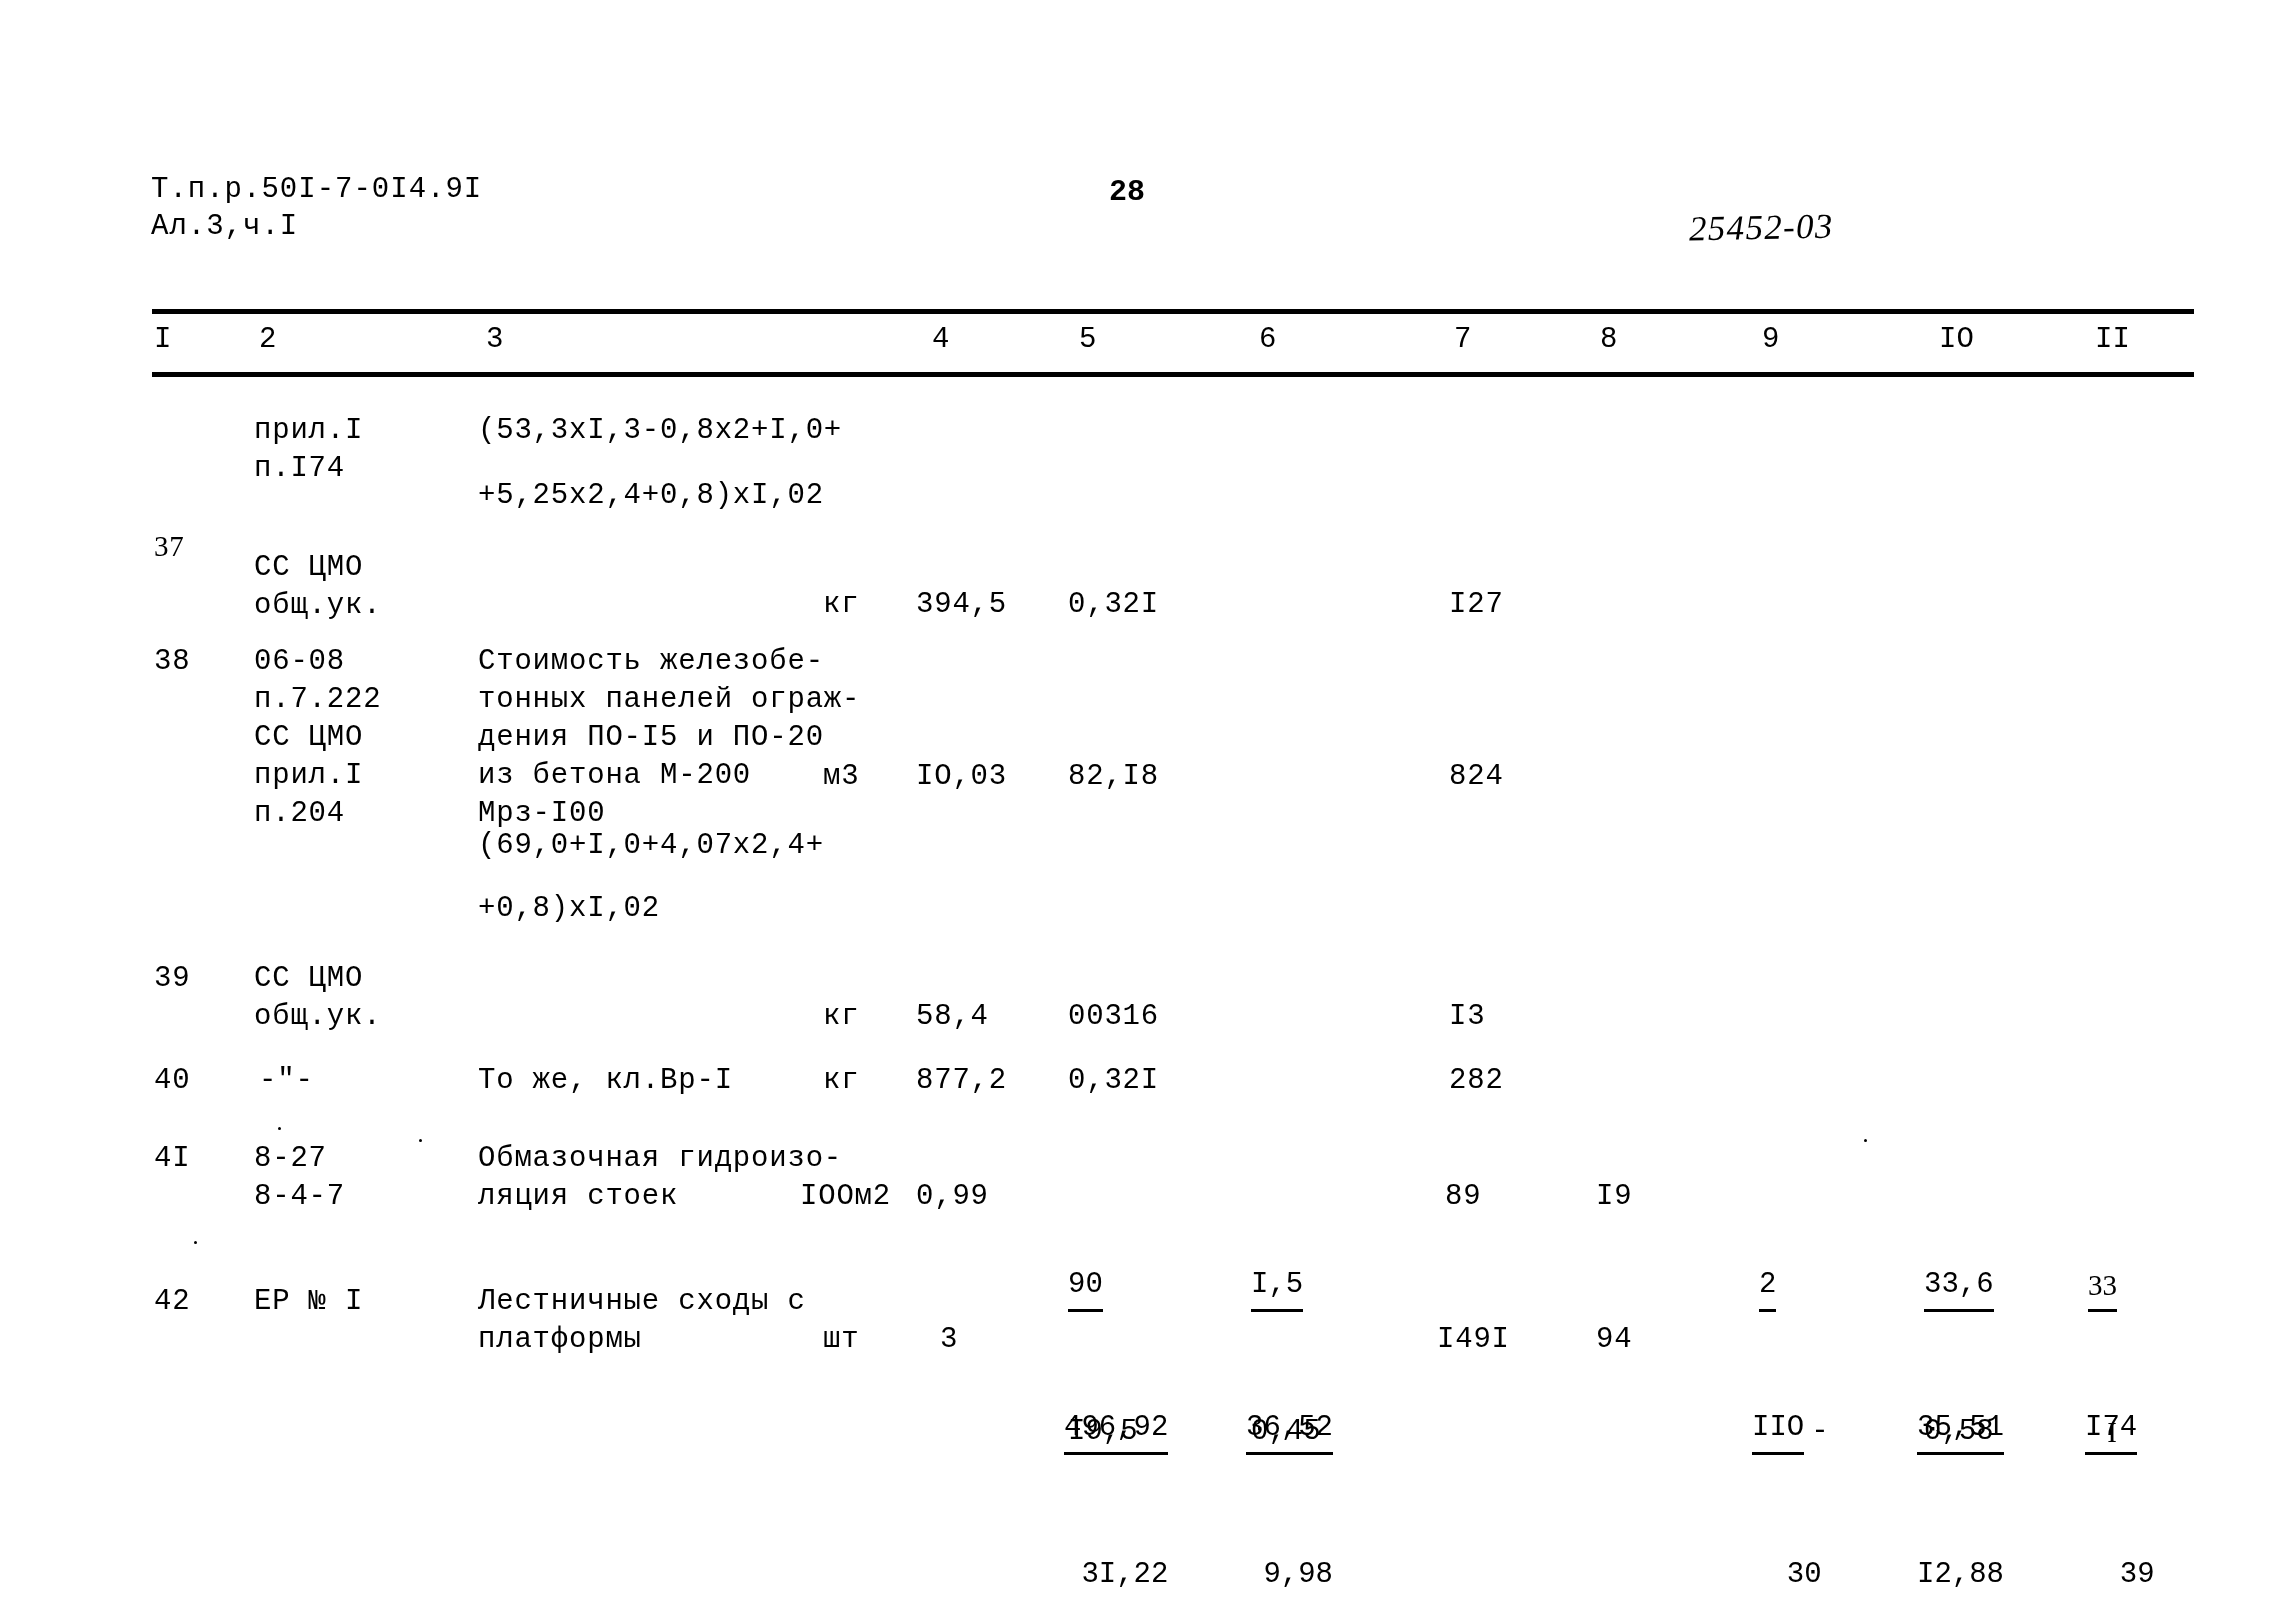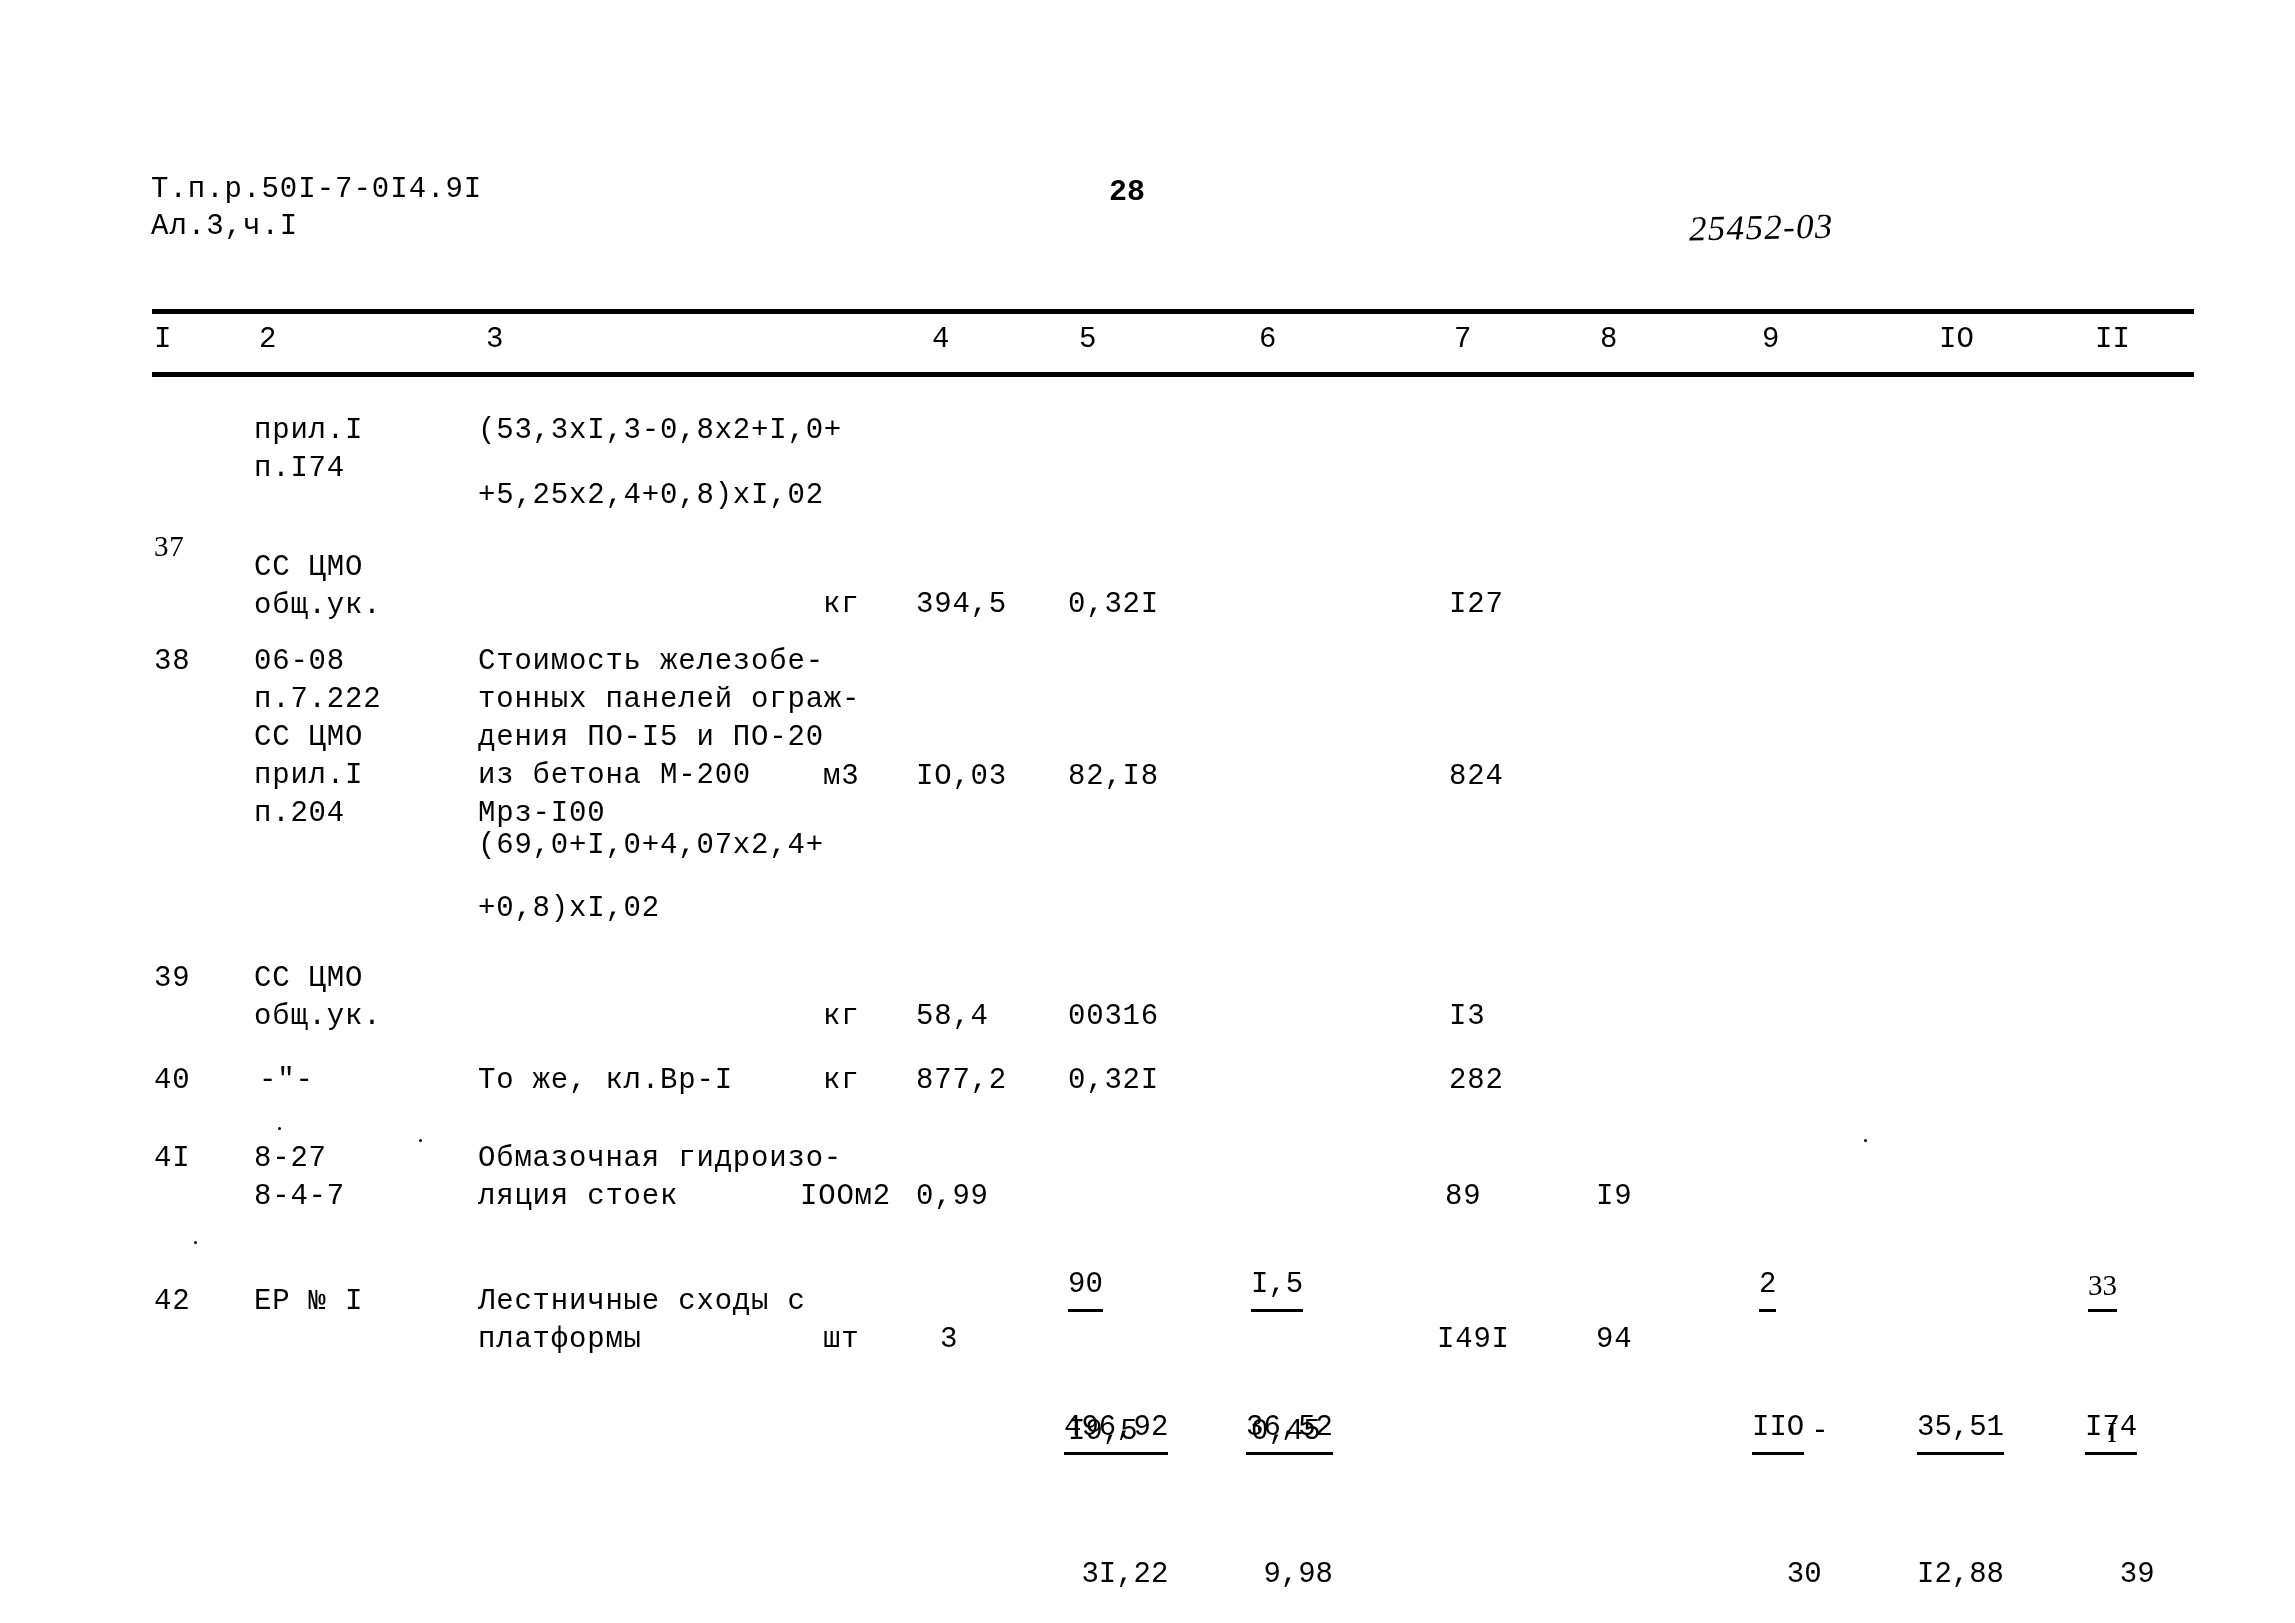--- a/index.html
+++ b/index.html
@@ -190,20 +190,24 @@
   <div class="frac" style="left:1251px;top:1170px;">
     <span class="num">I,5</span>
     <span class="den">0,45</span>
   </div>
   <div class="cell" style="left:1445px;top:1178px;">89</div>
   <div class="cell" style="left:1596px;top:1178px;">I9</div>
   <div class="frac" style="left:1759px;top:1170px;">
     <span class="num">2</span>
     <span class="den">-</span>
   </div>
+  <div class="frac" style="left:1924px;top:1170px;">
+    <span class="num">33,6</span>
+    <span class="den">0,58</span>
+  </div>
   <div class="frac" style="left:2088px;top:1170px;font-family:Liberation Serif, serif;">
     <span class="num">33</span>
     <span class="den">I</span>
   </div>
 
   <div class="cell" style="left:154px; top:1283px;">42</div>
   <div class="cell" style="left:254px; top:1283px;">ЕР № I</div>
   <div class="cell" style="left:478px; top:1283px;">Лестничные сходы с
 платформы</div>
   <div class="cell" style="left:823px;top:1321px;">шт</div>

